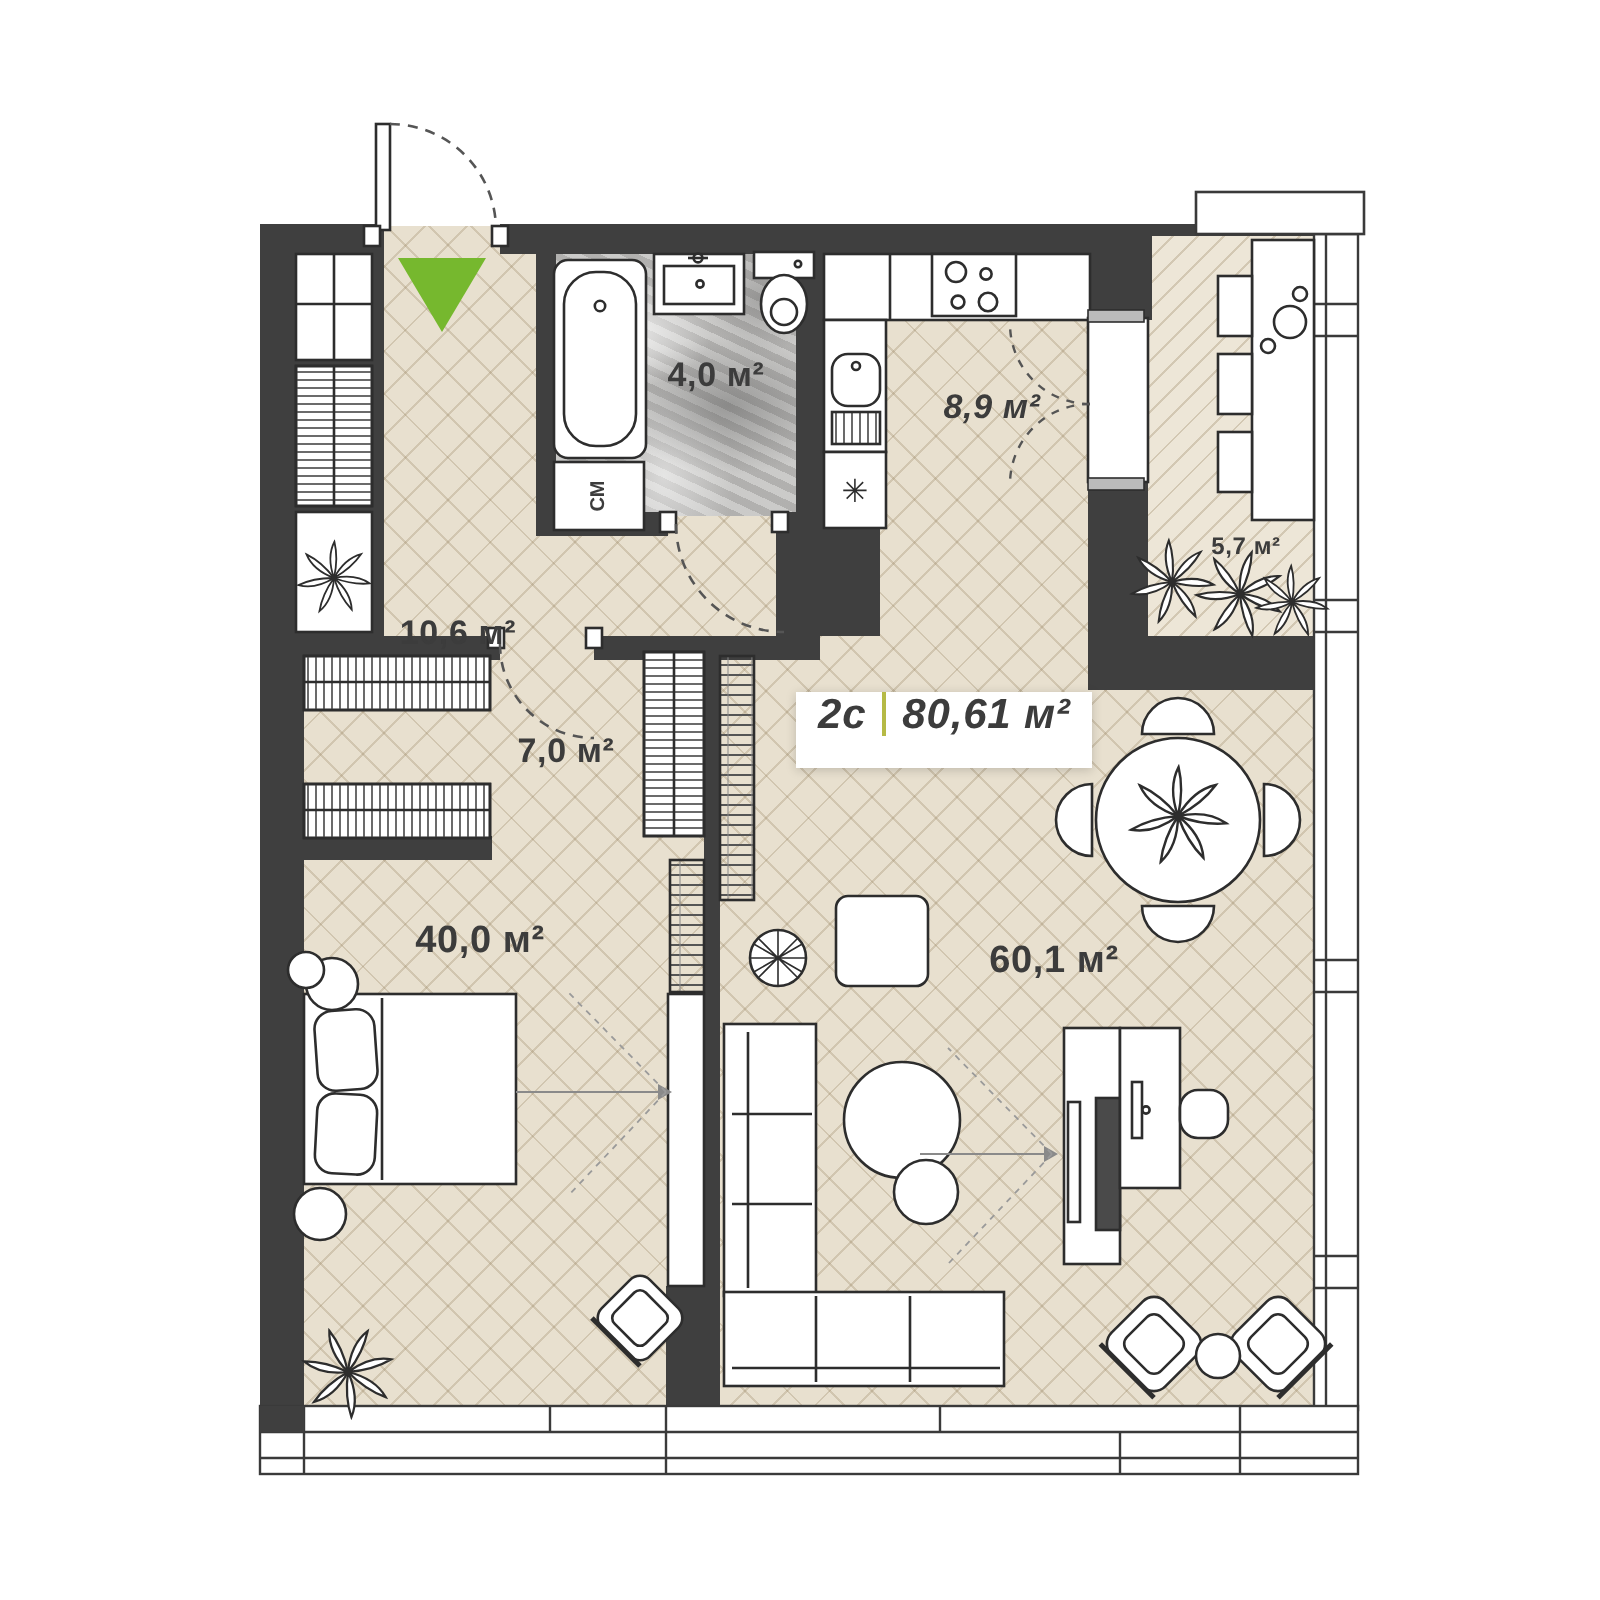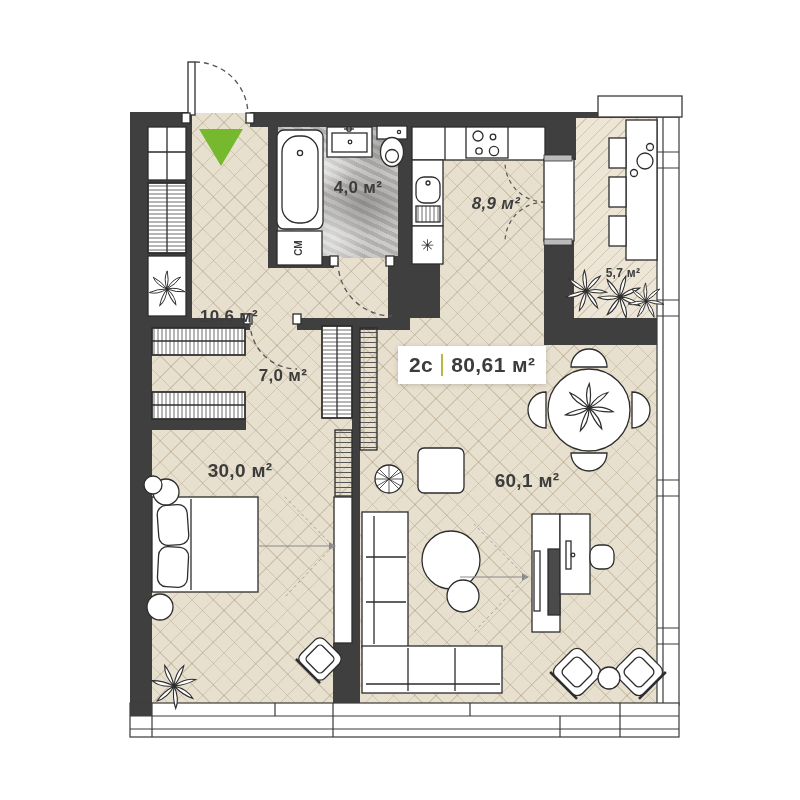--- a/index.html
+++ b/index.html
@@ -29,22 +29,22 @@
       radial-gradient(40px 40px at 85% 18%, rgba(90,90,90,.32), transparent 70%),
       repeating-linear-gradient(25deg, rgba(255,255,255,.18) 0 4px, rgba(100,100,100,.16) 4px 8px);
   }
   .wall{position:absolute;background:var(--wall);z-index:2;}
   #furn{position:absolute;left:0;top:0;z-index:3;}
   .rlabel{position:absolute;z-index:4;transform:translate(-50%,-50%);
     color:var(--label);font-weight:700;font-size:17px;letter-spacing:.3px;white-space:nowrap;}
   .rlabel.big{font-size:19px;}
   .rlabel.small{font-size:12px;}
   #title-box{position:absolute;left:398px;top:346px;height:38px;z-index:5;
-    background:#fff;display:inline-flex;align-items:center;padding:0 11px;
-    box-shadow:0 1px 5px rgba(0,0,0,.18);}
+    background:#fff;display:inline-flex;align-items:flex-start;padding:0 11px;
+    box-shadow:0 1px 5px rgba(0,0,0,.18);font-style:italic;}
   #title-box .t{font-size:21px;font-weight:700;color:var(--label);letter-spacing:.4px;}
   #title-box .divider{width:2px;height:22px;background:var(--olive);margin:0 8px;}
 </style>
 </head>
 <body>
 
 <div id="plan">
 
   <div class="floor floor-main" style="left:148px;top:113px;width:509px;height:592px;"></div>
   <div class="floor floor-balcony" style="left:573px;top:118px;width:84px;height:200px;"></div>
@@ -300,21 +300,21 @@
       <polygon points="522,573 529,577 522,581" fill="#8a8a8a"></polygon>
       <path d="M526 577 L474 524 M526 577 L474 632" stroke="#9a9a9a" stroke-width="0.9" stroke-dasharray="3 3" fill="none"></path>
     </g>
   </svg>
 
   <div class="rlabel" style="left:229px;top:281px;margin-top:36px;">10,6 м²</div>
   <div class="rlabel" style="left:358px;top:188px;">4,0 м²</div>
   <div class="rlabel" style="left:496px;top:204px;font-style:italic;">8,9 м²</div>
   <div class="rlabel small" style="left:623px;top:273px;">5,7 м²</div>
   <div class="rlabel" style="left:283px;top:376px;">7,0 м²</div>
-  <div class="rlabel big" style="left:240px;top:471px;">30,0 м²</div>
+  <div class="rlabel big" style="left:240px;top:471px;">40,0 м²</div>
   <div class="rlabel big" style="left:527px;top:481px;">60,1 м²</div>
 
   <div id="title-box">
     <span class="t">2с</span>
     <span class="divider"></span>
     <span class="t">80,61 м²</span>
   </div>
 
 </div>
 

